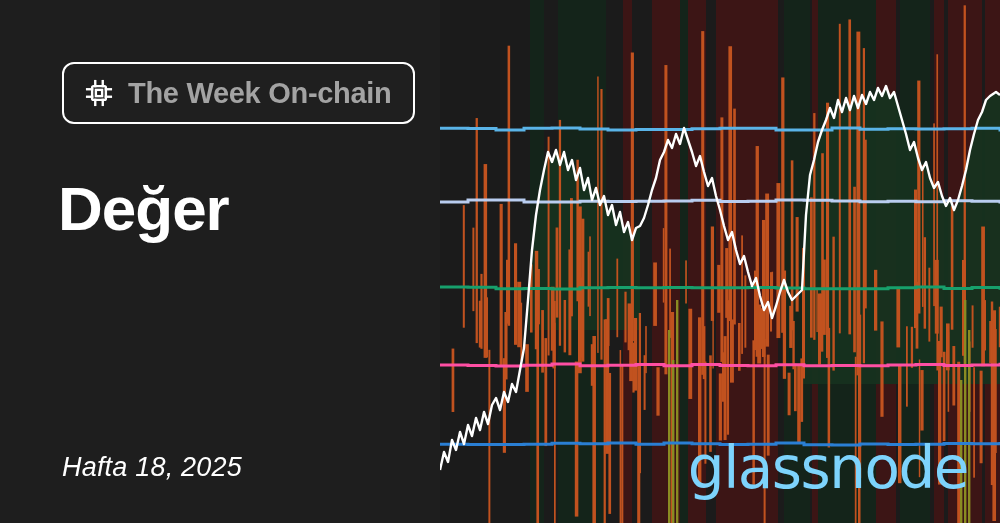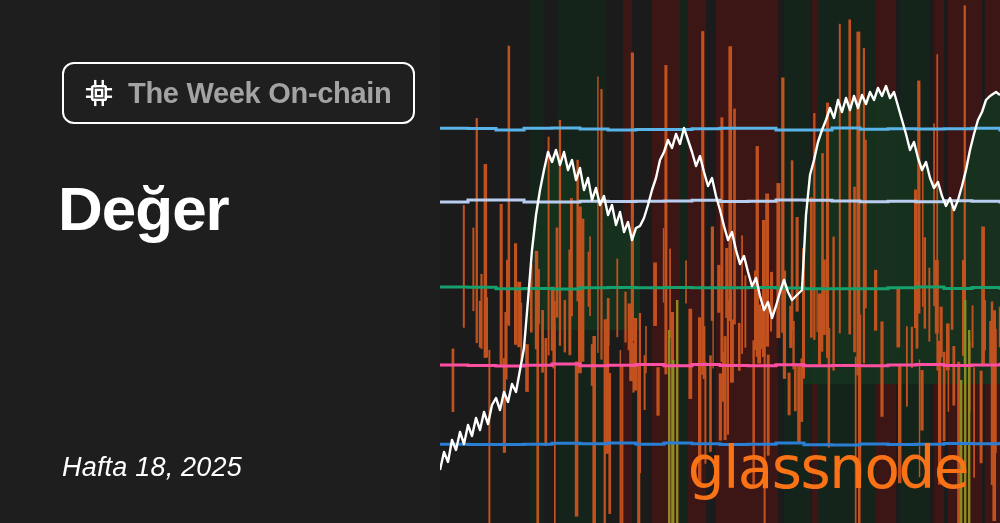--- a/index.html
+++ b/index.html
@@ -44,21 +44,21 @@
     color:#ffffff; font-size:62px; font-weight:bold;
     line-height:1.32; letter-spacing:-1px;
   }
   #headline .line { display:block; }
   #issue {
     position:absolute; left:62px; top:443px;
     color:#ffffff; font-size:27px; font-style:italic; letter-spacing:0.2px;margin-top:9px;
   }
   #glassnode-logo {
     position:absolute; right:32px; bottom:26px;
-    color:#f97316; font-size:58px; letter-spacing:-1.5px;
+    color:#7dd3fc; font-size:58px; letter-spacing:-1.5px;
     font-family:"DejaVu Sans", sans-serif; font-weight:400;
     line-height:1;
   }
 </style>
 </head>
 <body>
 
 <div id="cover">
 
   <div id="chart-panel">

